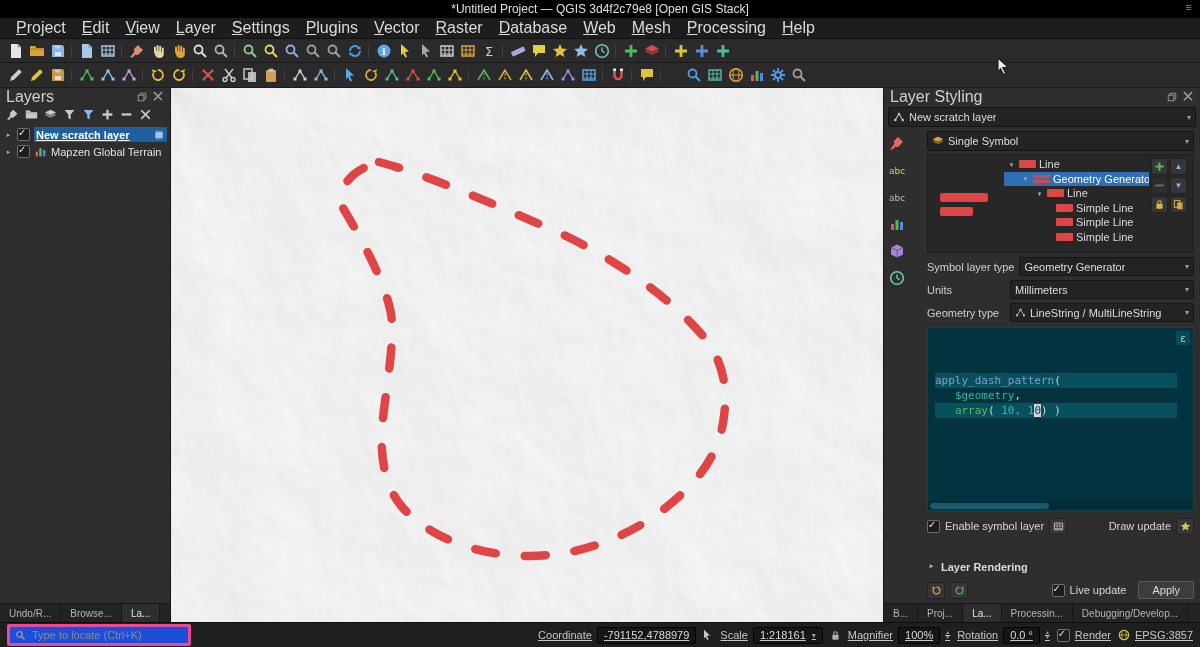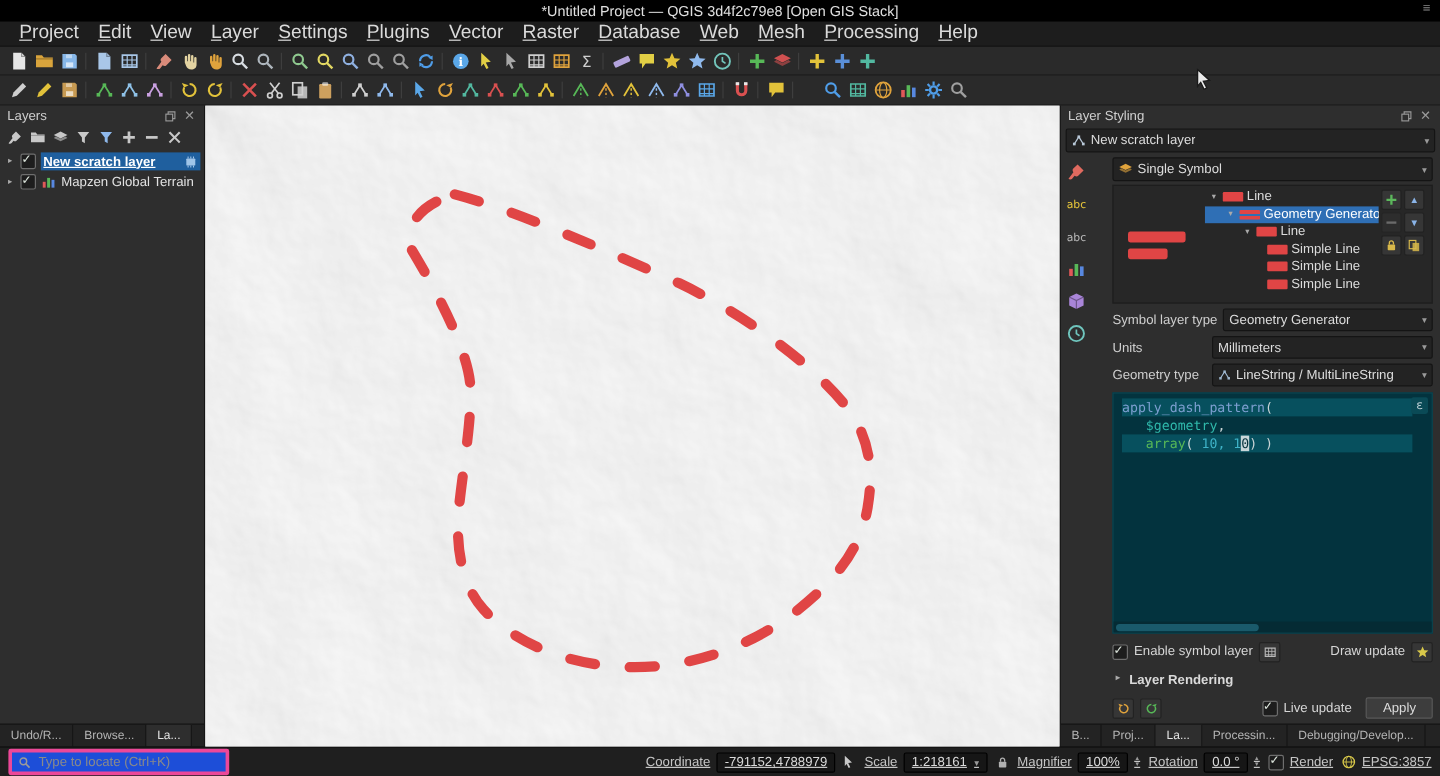--- a/index.html
+++ b/index.html
@@ -22,21 +22,21 @@
   .tbi svg{width:16px;height:16px;}
   .tsep{width:8px;height:16px;position:relative;flex:0 0 auto;}
   .tsep::after{content:"";position:absolute;left:3px;top:1px;width:1px;height:14px;background:#3e3e3e;}
   .tsep.wide{width:26px;}
 
   
   .main{flex:1;display:flex;min-height:0;}
 
   
   .left-panel{flex:0 0 170px;width:170px;background:#2e2e2e;border-right:1px solid #151515;display:flex;flex-direction:column;min-height:0;}
-  .panel-header{height:17px;flex:0 0 17px;display:flex;align-items:center;padding:0 6px;font-size:11px;color:#cfcfcf;}
+  .panel-header{height:17px;flex:0 0 17px;display:flex;align-items:center;padding:0 6px;font-size:16px;color:#cfcfcf;}
   .ph-icons{margin-left:auto;display:flex;gap:4px;align-items:center;}
   .ph-btn{width:12px;height:12px;display:flex;align-items:center;justify-content:center;color:#9a9a9a;}
   .ph-btn svg{width:10px;height:10px;}
   .lp-toolbar{height:18px;flex:0 0 18px;display:flex;align-items:center;gap:1px;padding:0 3px;}
   .lp-toolbar .tbi{width:18px;height:16px;}
   .lp-toolbar .tbi svg{width:13px;height:13px;}
   .layer-tree{flex:1;padding-top:3px;}
   .layer-row{height:17px;display:flex;align-items:center;gap:4px;padding:0 3px 0 4px;color:#e2e2e2;}
   .tw{width:9px;flex:0 0 9px;font-size:7px;color:#aaa;text-align:center;line-height:9px;}
   .exp-open::after{content:"▾";}
@@ -78,33 +78,33 @@
   .swatch-gg{background:linear-gradient(#e04545 0 38%,rgba(0,0,0,0) 38% 62%,#e04545 62% 100%);}
   .symbol-btns{flex:0 0 40px;display:grid;grid-template-columns:17px 17px;grid-auto-rows:17px;gap:2px;padding:3px 2px;}
   .sbtn{background:#363636;border:1px solid #222;border-radius:2px;display:flex;align-items:center;justify-content:center;font-size:8px;}
   .sbtn svg{width:11px;height:11px;}
   .sbtn.dis{opacity:.45;}
   .prop-row{display:flex;align-items:center;margin-top:4px;gap:5px;}
   .prop-row label{flex:0 0 78px;font-size:11px;color:#cfcfcf;white-space:nowrap;}
   .prop-row .combo{flex:1;height:17px;}
 
   .code-editor{flex:1;margin-top:5px;background:#03333e;border:1px solid #0b4551;position:relative;font-family:"DejaVu Sans Mono",monospace;font-size:11px;min-height:0;display:flex;flex-direction:column;}
-  .code-lines{padding:4px 16px 0 7px;flex:1;}
+  .code-lines{padding:4px 16px 0 7px;flex:1;margin-top:41px;}
   .code-line{height:15px;line-height:15px;white-space:pre;}
   .code-line.hl{background:#07505e;}
   .t-fn{color:#7d9fd0;}.t-var{color:#2fb8ab;}.t-kw{color:#57b857;}.t-num{color:#3fb3c8;}.t-def{color:#c9d4d6;}
   .cursor-block{background:#c8d6d9;color:#06323c;}
   .eps-btn{position:absolute;top:3px;right:3px;width:14px;height:14px;background:#0a4a56;color:#b7ccd2;display:flex;align-items:center;justify-content:center;font-size:10px;border-radius:2px;}
   .code-hscroll{flex:0 0 9px;background:#052b34;position:relative;}
   .code-hscroll .thumb{position:absolute;left:2px;top:1.5px;height:6px;width:45%;background:#1a5a6b;border-radius:3px;}
 
   .esl-row{display:flex;align-items:center;gap:5px;margin-top:6px;height:18px;}
   .mini-btn{width:16px;height:15px;display:flex;align-items:center;justify-content:center;background:#363636;border:1px solid #222;border-radius:2px;}
   .mini-btn svg{width:11px;height:11px;}
-  .lr-header{display:flex;align-items:flex-start;gap:5px;margin-top:9px;font-weight:bold;color:#dadada;}
+  .lr-header{display:flex;align-items:flex-start;gap:5px;margin-top:26px;font-weight:bold;color:#dadada;}
   .actions-row{display:flex;align-items:center;gap:5px;margin:8px 0 4px;}
   .btn-apply{background:#3d3d3d;border:1px solid #585858;border-radius:2px;padding:2px 13px;color:#dcdcdc;font-size:11px;font-family:inherit;margin-left:7px;}
 
   
   .statusbar{flex:0 0 24px;background:#1f1f1f;border-top:1px solid #0e0e0e;display:flex;align-items:center;padding:0 7px;gap:7px;font-size:11px;color:#c6c6c6;white-space:nowrap;}
   .locator{width:168px;flex:0 0 168px;height:16px;background:#1d4ed8;border:3px solid #ec4899;border-radius:2px;display:flex;align-items:center;gap:4px;padding:0 5px;}
   .locator input{background:transparent;border:0;outline:0;color:#c0c0c0;font-size:11px;width:100%;font-family:inherit;}
   .locator input::placeholder{color:#8a8a8a;}
   .sb-group{display:flex;align-items:center;gap:5px;text-decoration:underline;}
   .sb-input{background:#161616;border:1px solid #000;height:15px;display:flex;align-items:center;padding:0 6px;color:#dadada;border-radius:2px;gap:6px;}

